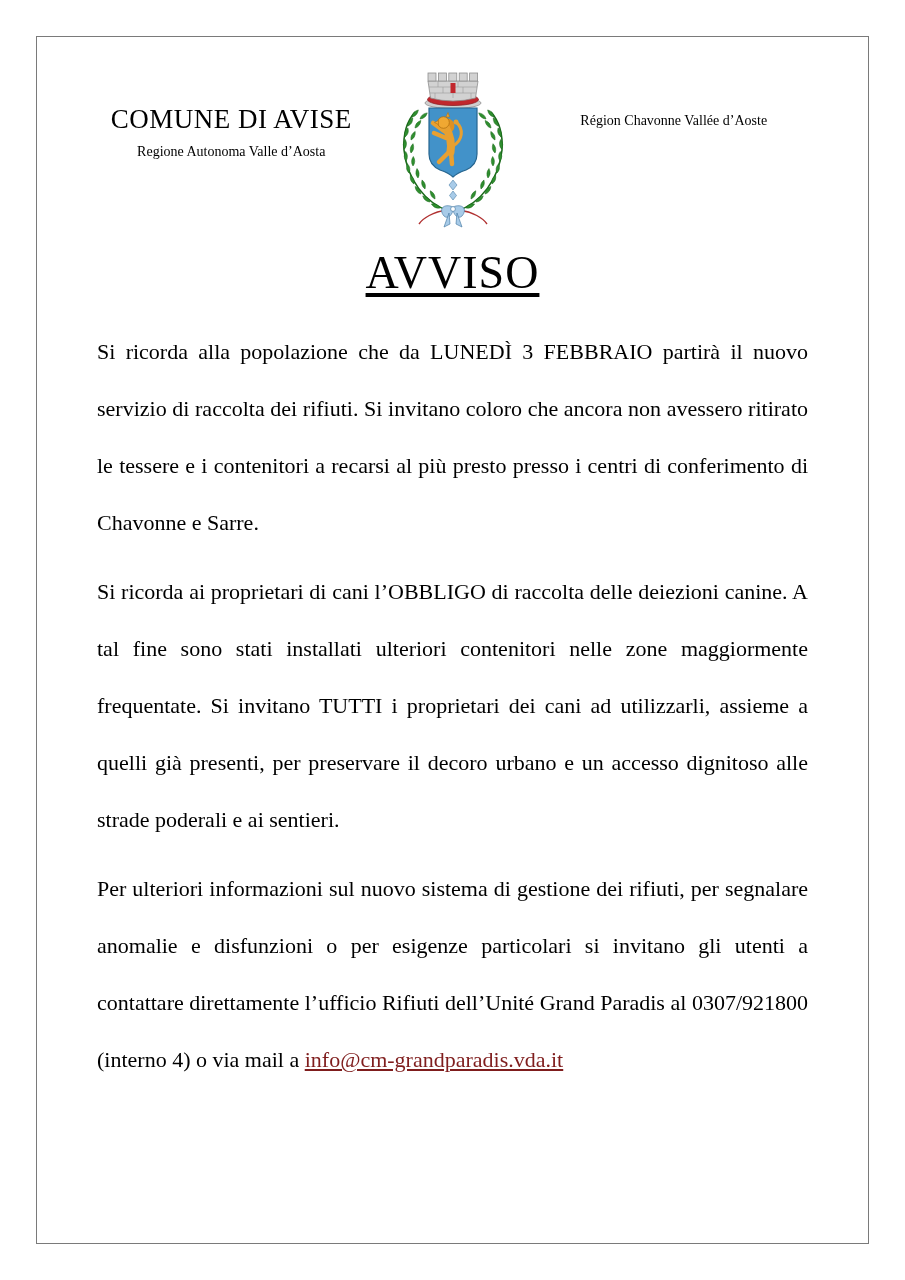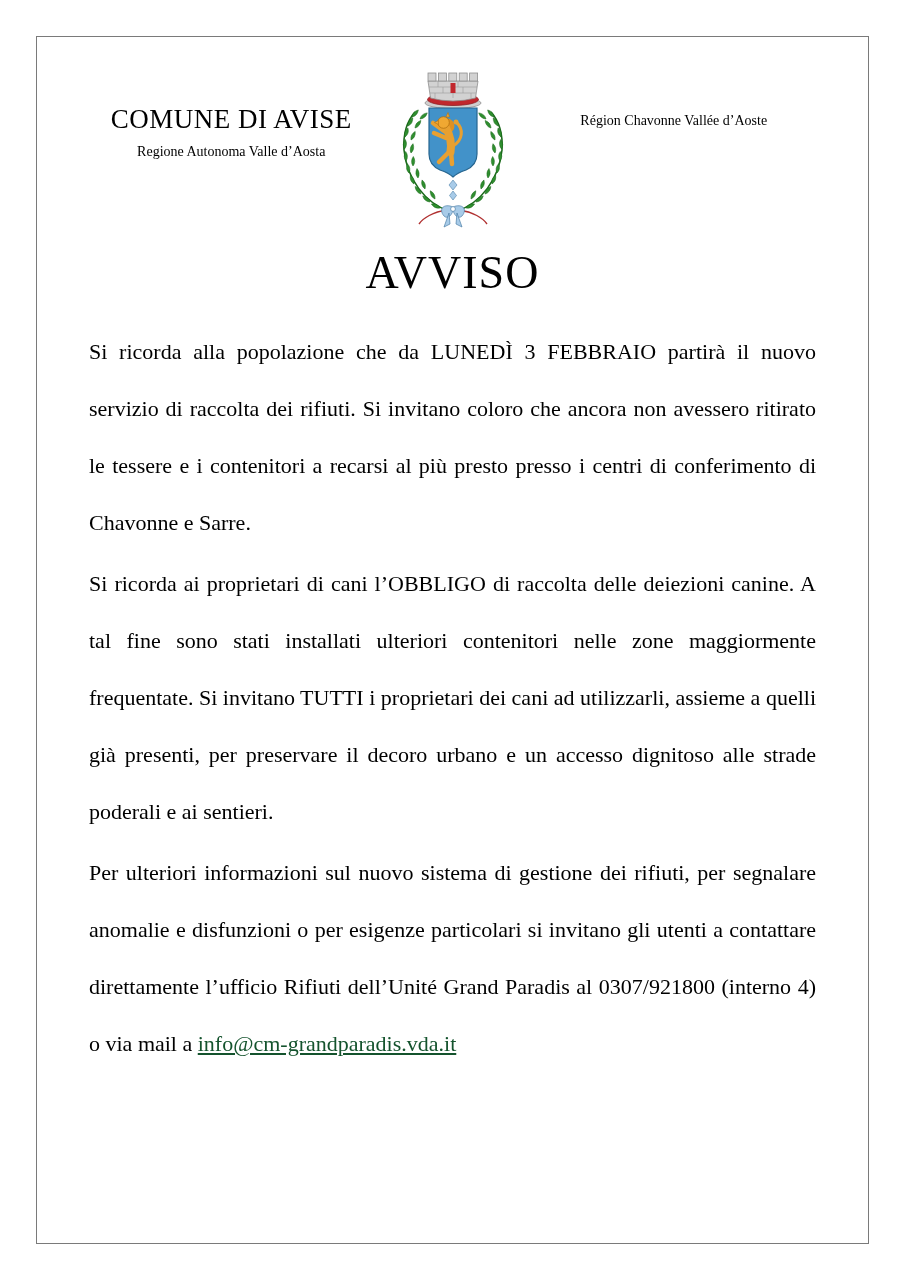--- a/index.html
+++ b/index.html
@@ -55,32 +55,33 @@
     flex: 0 0 150px;
     display: flex;
     justify-content: center;
   }
   
   .notice-title {
     text-align: center;
     font-size: 46px;
     font-weight: 400;
     margin: 16px 0 24px 0;
+    text-decoration: underline;
     text-underline-offset: 5px;
     letter-spacing: 1px;
   }
   
   .body-text p {
-    margin: 4px;
+    margin: 12px;
     font-size: 22px;
     line-height: 57px;
     text-align: justify;
   }
   .email-link {
-    color: #14532d;
+    color: #7f1d1d;
     text-decoration: underline;
     cursor: pointer;
   }
 </style>
 </head>
 <body>
 
 <div class="page-border"></div>
 
 <div class="content">

